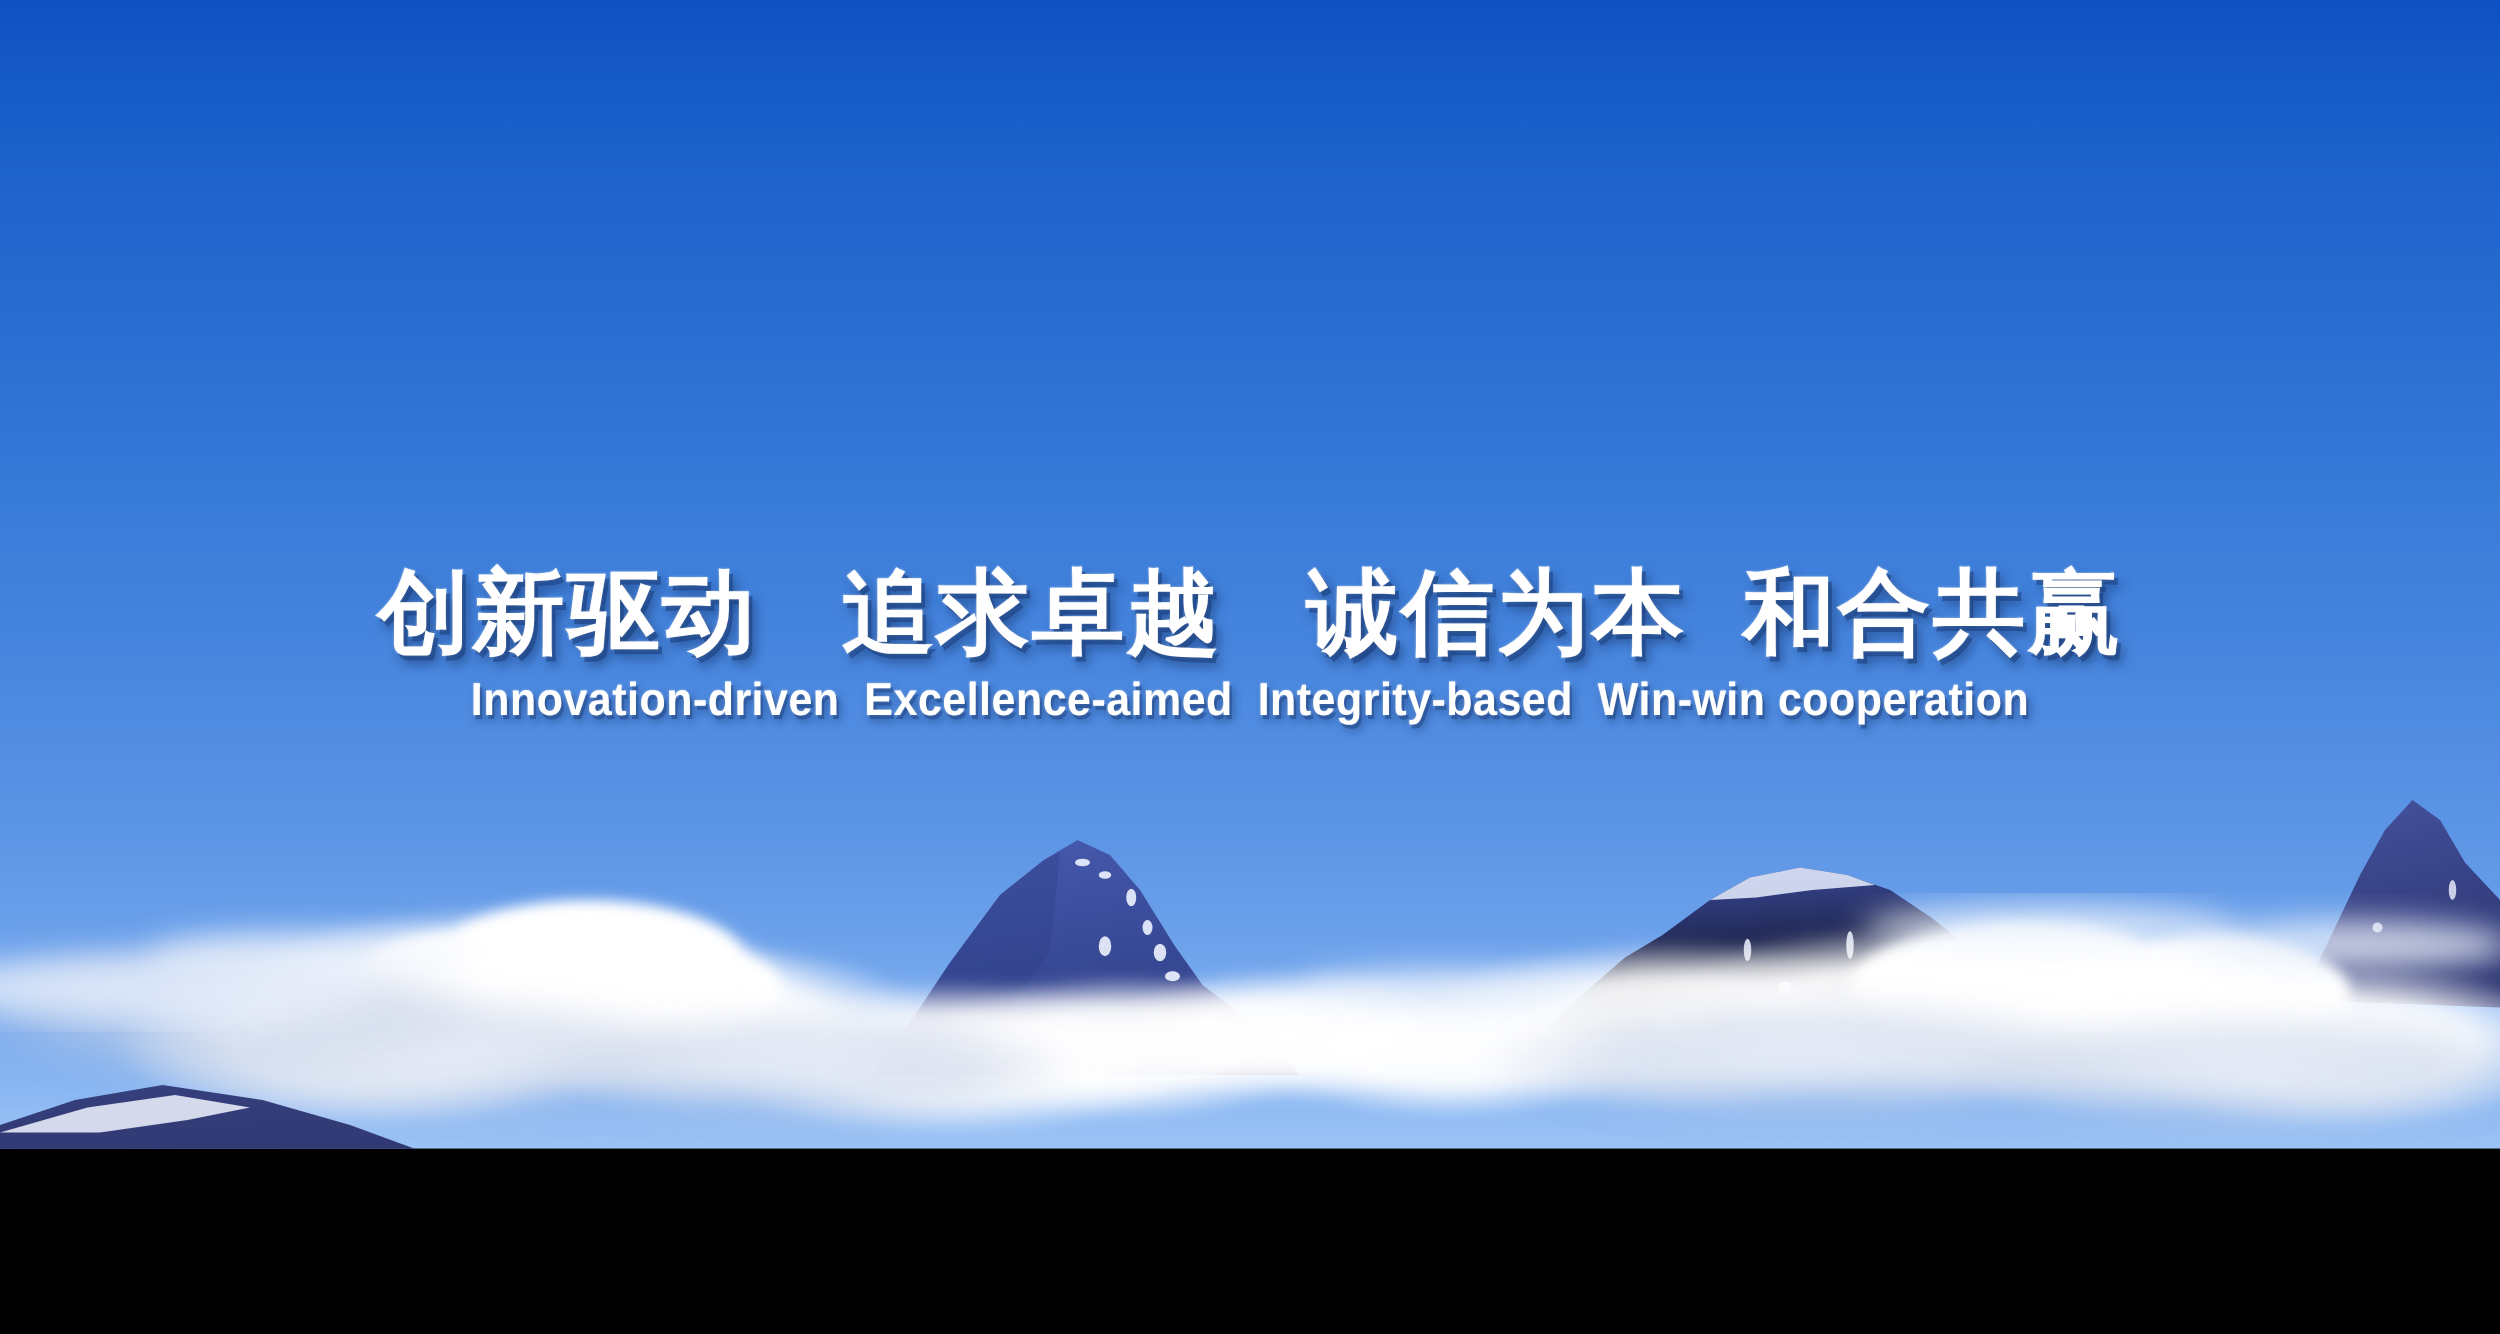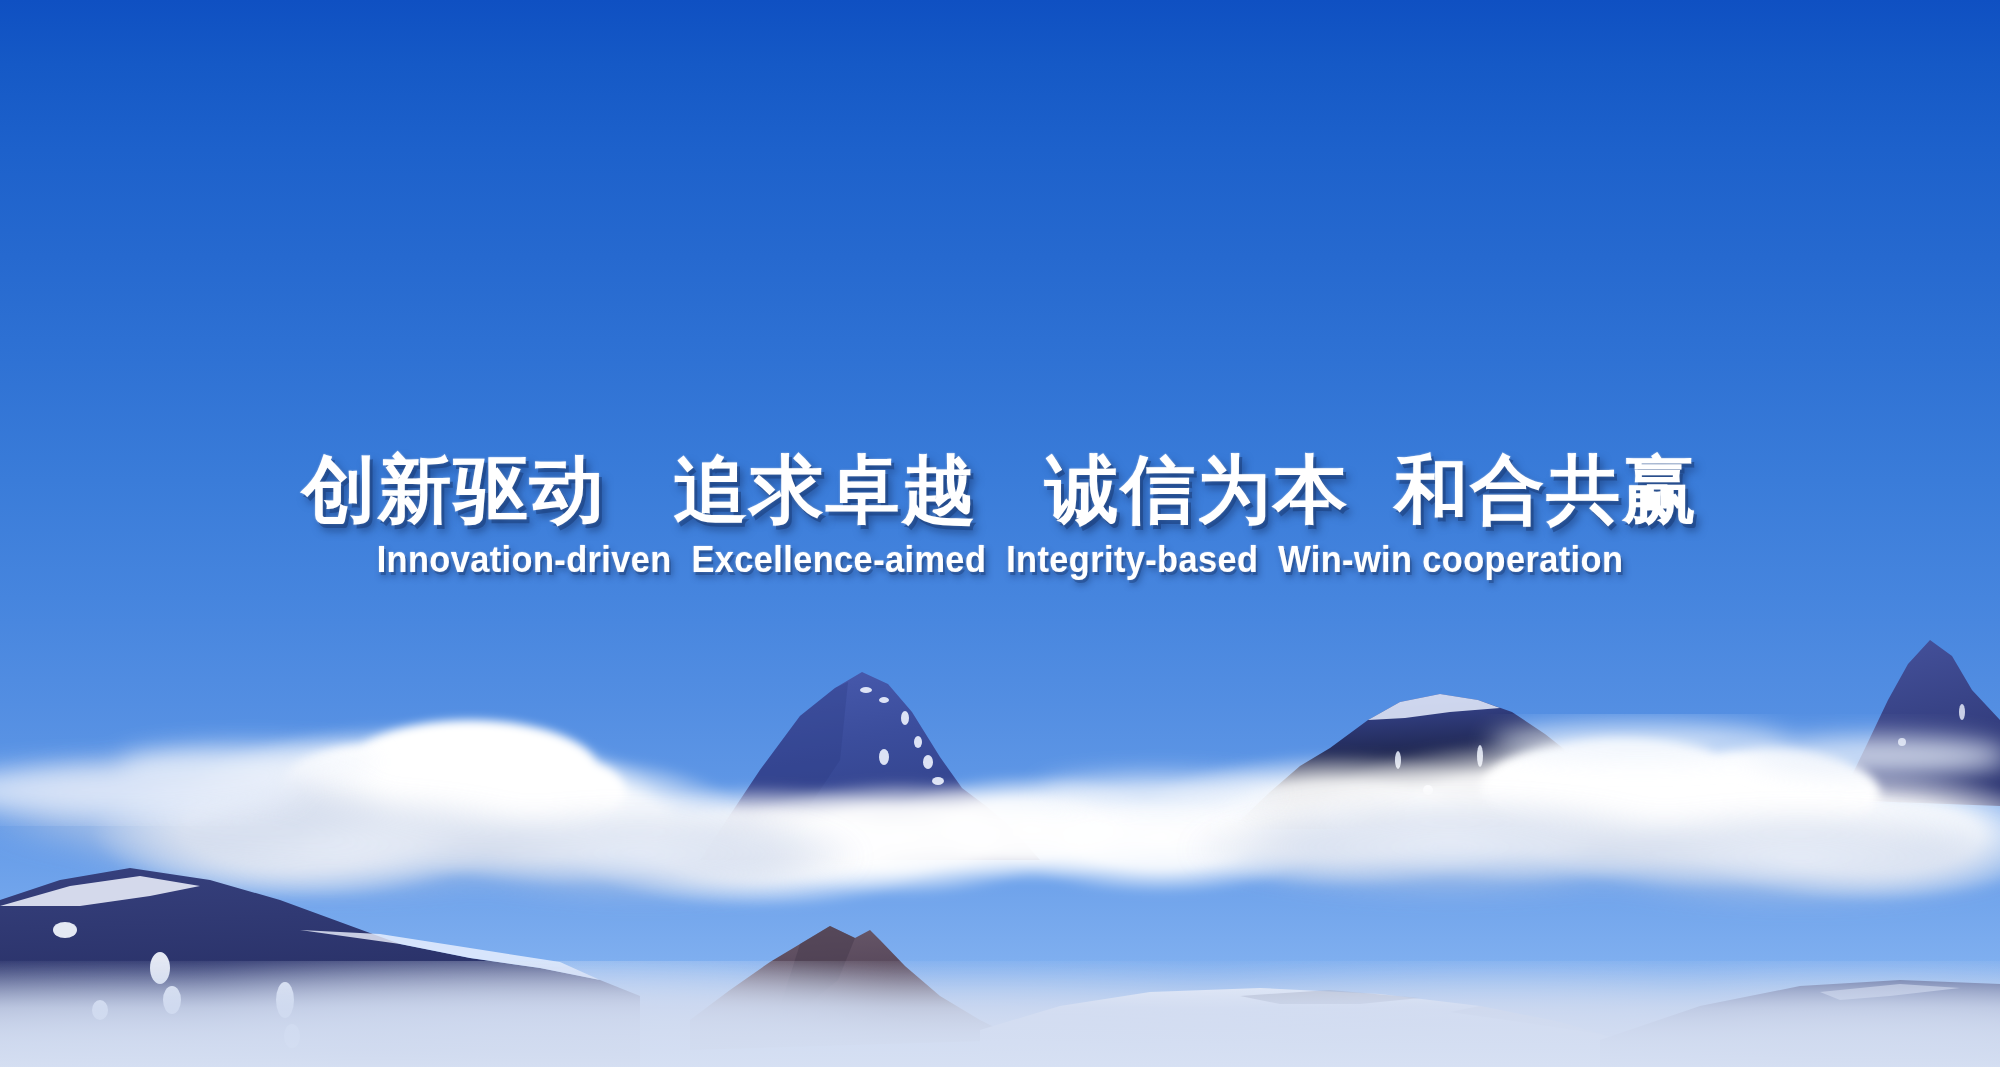--- a/index.html
+++ b/index.html
@@ -1,17 +1,17 @@
 <!DOCTYPE html>
 <html><head>
 <meta charset="utf-8">
 <style>
   html,body{margin:0;padding:0;background:#000;}
   #stage{
-    position:relative;width:2000px;height:1067px;overflow:hidden;
+    position:relative;width:2000px;height:919px;overflow:hidden;
     font-family:"Liberation Sans","DejaVu Sans",sans-serif;
   }
 
   
   .sky{position:absolute;inset:0;
     background:linear-gradient(to bottom,
       #0f50c2 0%, #1559c6 6%, #1d61cb 14%, #2669cf 24%,
       #2f72d4 34%, #3a7cd9 45%, #4685de 56%, #538ee2 66%,
       #5f97e6 74%, #6ba0ea 81%, #7aabee 88%, #8ab7f2 95%, #9cc3f5 100%);}
 

